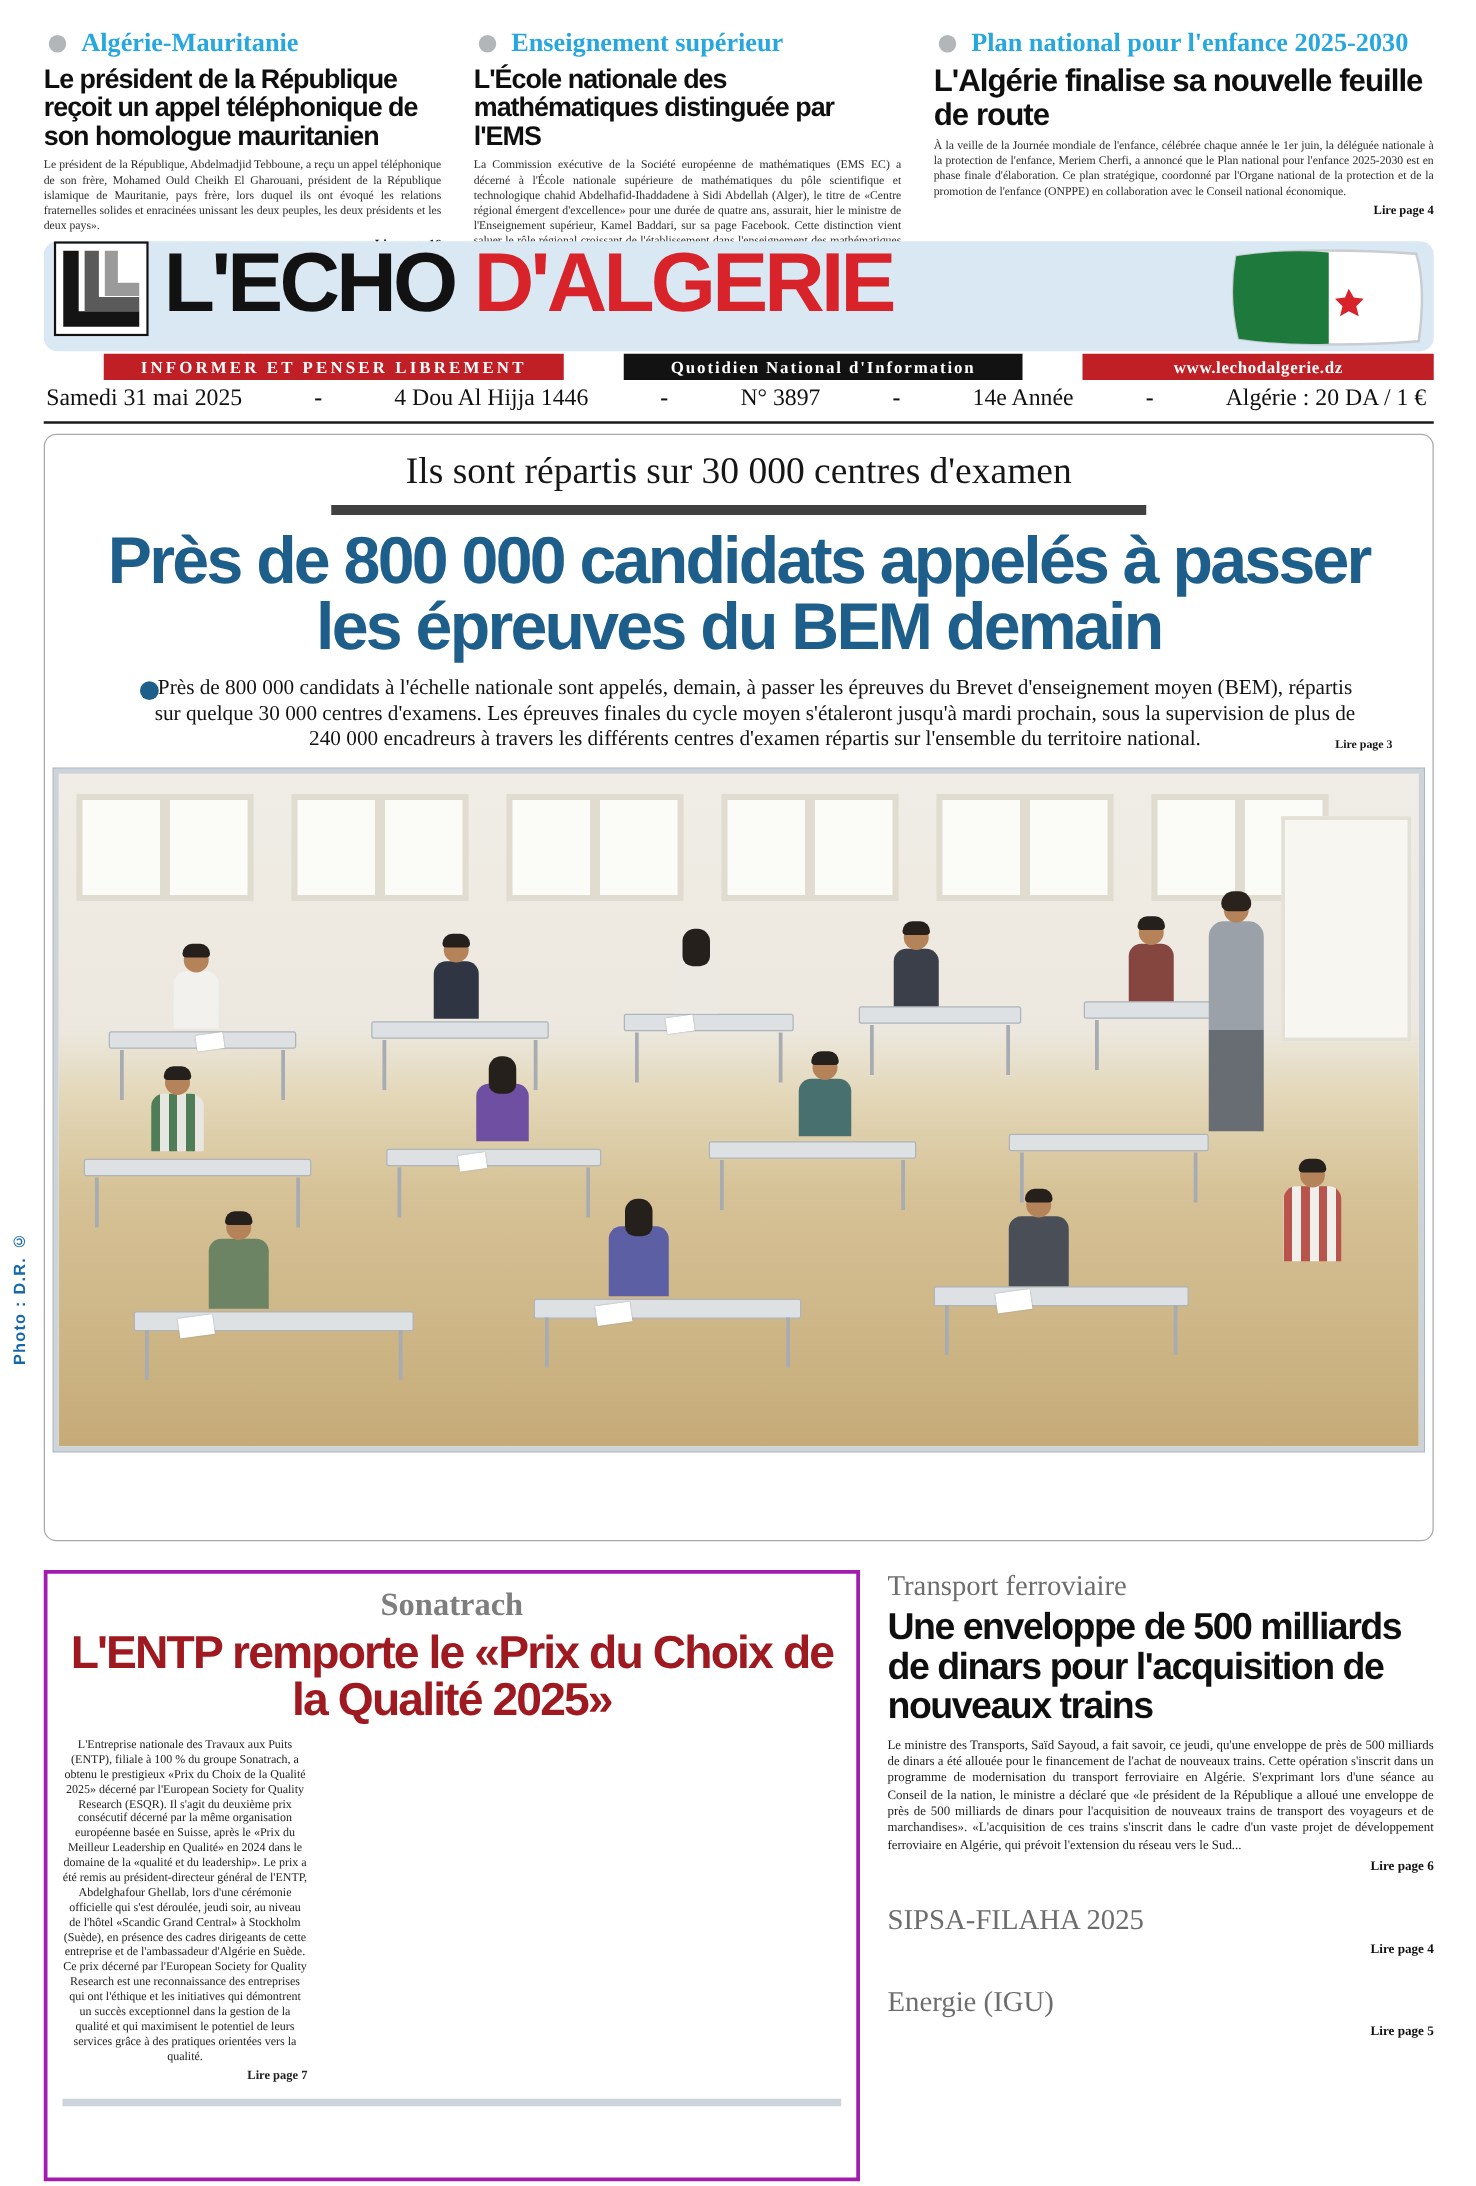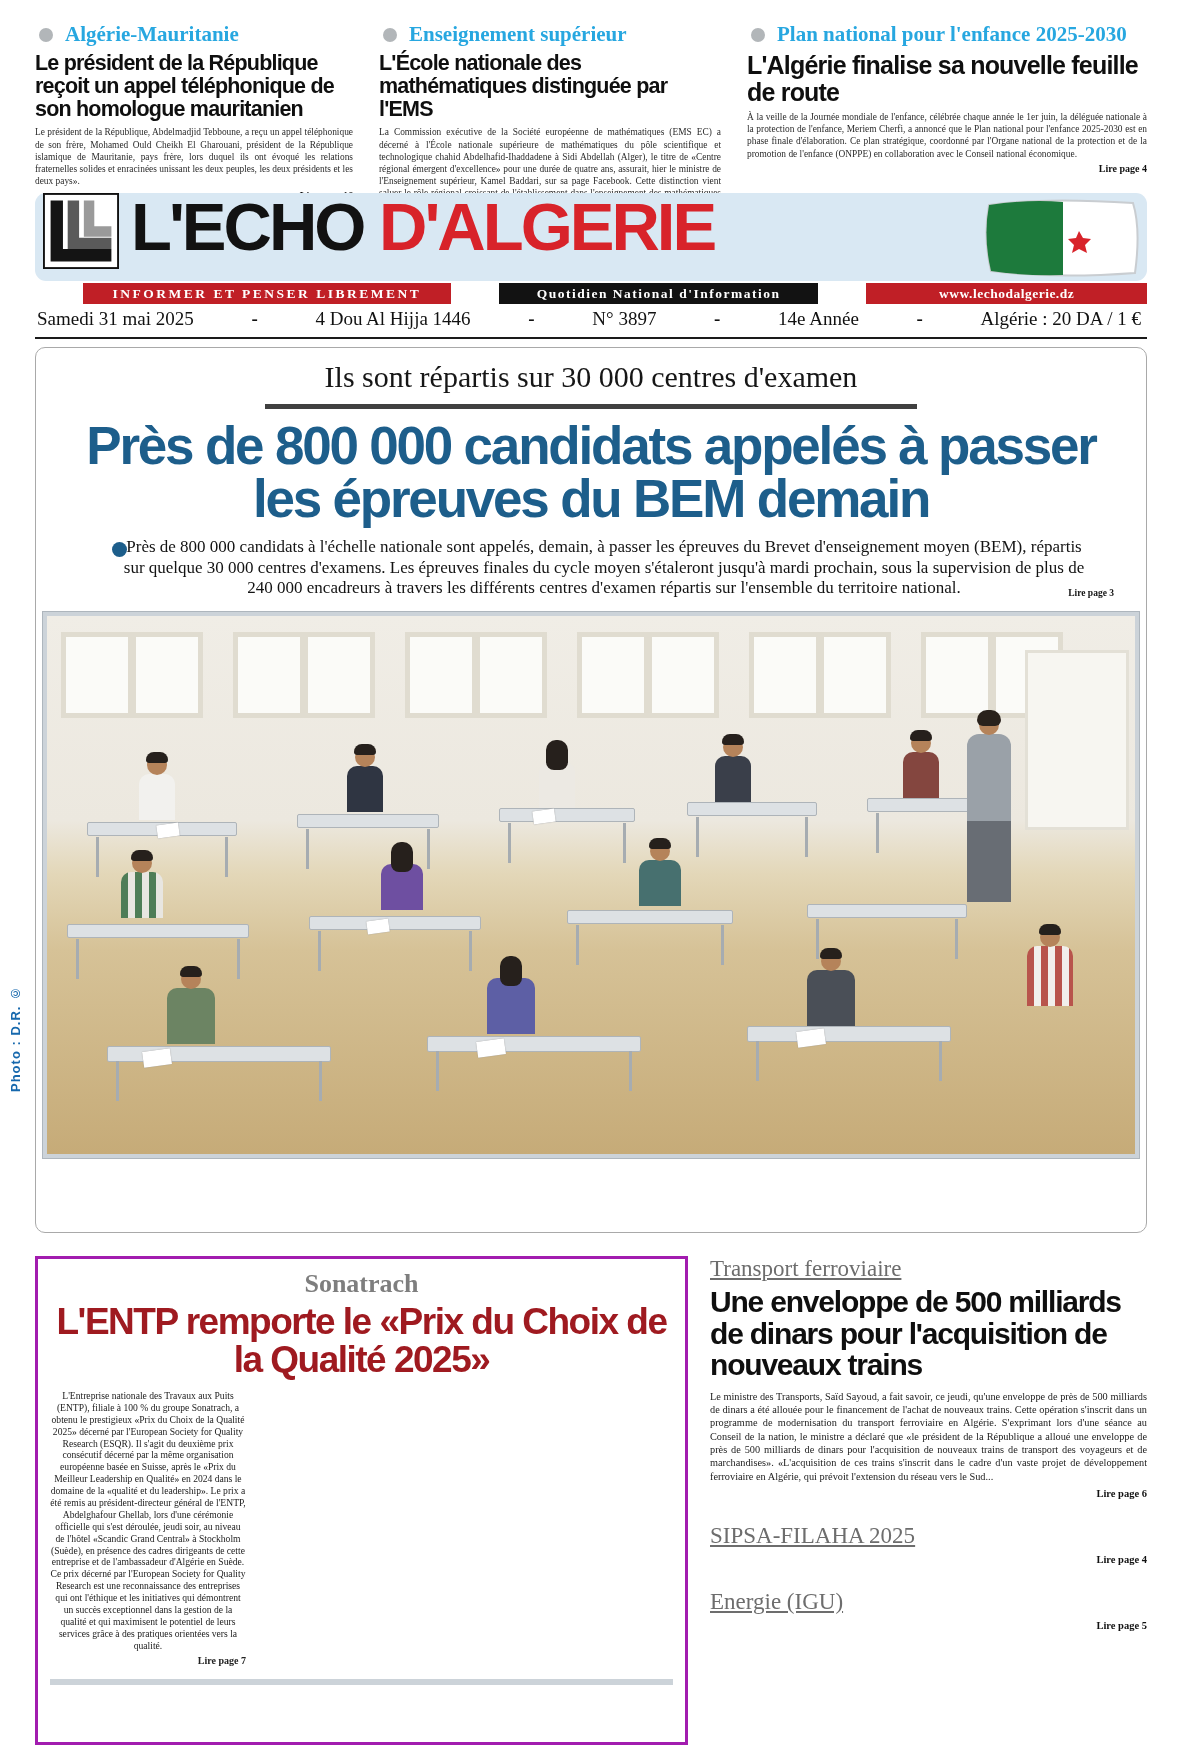--- a/index.html
+++ b/index.html
@@ -32,21 +32,21 @@
   .bar-black { width:33%; background:#121212; letter-spacing:1.5px; }
   .bar-red2 { width:29%; background:#c01f26; letter-spacing:0.5px; }
 
   
   .dateline { position:absolute; top:308px; left:35px; right:34px; display:flex; justify-content:space-between; align-items:baseline; font-size:19px; border-bottom:2px solid #1a1a1a; padding:0 6px 7px 2px; }
   .dl-sep { font-weight:bold; }
 
   
   .lead-box { position:absolute; top:347px; left:35px; right:34px; height:886px; border:1.5px solid #a9a9a9; border-radius:10px; background:#fff; overflow:hidden; }
   .overline-wrap { text-align:center; margin-top:12px; }
-  .overline { display:inline-block; font-size:30px; color:#161616; border-bottom:5px solid #404040; padding:0 60px 10px; }
+  .overline { display:inline-block; font-size:30px; color:#161616; border-bottom:8px solid #404040; padding:0 60px 10px; }
   .lead-headline { margin:10px auto 0; width:1060px; text-align:center; font-size:53px; line-height:1.0; letter-spacing:-2.2px; color:#1d5e8b; }
   .standfirst-wrap { position:relative; margin:12px 60px 0; padding-left:26px; text-align:center; font-size:17px; line-height:1.22; color:#131313; }
   .sf-bullet { position:absolute; left:16px; top:5px; width:15px; height:15px; border-radius:50%; background:#1d5e8b; }
   .sf-lire { position:absolute; right:-28px; bottom:0; font-size:9.5px; font-weight:bold; }
   .photo { position:relative; margin:13px auto 0; width:1096px; height:546px; border:4px solid #ccd3d9; outline:1px solid #aeb6bd; background:linear-gradient(180deg,#f0ede6 0%,#ece8df 38%,#e3d7b8 48%,#d6c297 62%,#c6ab78 100%); overflow:hidden; }
   .ph-win { position:absolute; top:16px; width:142px; height:86px; border:5px solid #e0dcd0; background:linear-gradient(90deg, rgba(0,0,0,0) 47%, #e0dcd0 47% 53%, rgba(0,0,0,0) 53%), #fbfbf8; }
   .ph-board { position:absolute; right:6px; top:34px; width:104px; height:180px; background:#f7f6f1; border:3px solid #e3e0d6; }
   .desk { position:absolute; height:14px; background:#dde1e4; border:1px solid #aeb4b9; border-radius:2px; }
   .desk::before, .desk::after { content:""; position:absolute; top:14px; width:3px; height:40px; background:#a6acb1; }
   .desk::before { left:8px; } .desk::after { right:8px; }
@@ -72,21 +72,21 @@
   .bk .l1 { font-size:8.5px; font-weight:bold; display:block; }
   .bk .l2 { font-size:8px; display:block; }
   .esqr { position:absolute; font-style:italic; font-weight:bold; font-family:"Liberation Sans", sans-serif; font-size:15px; color:#1b4f9c; border-bottom:3px solid #cf2c28; transform:skewX(-6deg); padding-bottom:1px; }
   .man { position:absolute; bottom:10px; width:54px; border-radius:12px 12px 0 0; }
   .man::before { content:""; position:absolute; top:-21px; left:50%; margin-left:-11px; width:22px; height:22px; border-radius:50%; background:#c08a5f; }
   .man::after { content:""; position:absolute; top:-25px; left:50%; margin-left:-12px; width:24px; height:12px; border-radius:10px 10px 4px 4px; background:#1d1a17; }
   .trophy { position:absolute; width:14px; height:18px; border-radius:2px 2px 9px 9px; background:#d9a93c; box-shadow:0 19px 0 -7px #b9882a; }
   .floor2 { position:absolute; left:0; right:0; bottom:0; height:12px; background:#c2cad1; }
 
   .right-col { flex:1; display:flex; flex-direction:column; }
-  .rc-kicker { font-size:23px; color:#6d6d6d;text-decoration:underline; }
+  .rc-kicker { font-size:23px; color:#6d6d6d; }
   .rc-headline { font-size:30px; line-height:1.05; letter-spacing:-1.2px; margin-top:4px; }
   .rc-body { font-size:10.3px; line-height:1.3; text-align:justify; color:#222; margin-top:9px; }
   .rc-lire { font-size:10.5px; font-weight:bold; text-align:right; margin-top:5px; }
   .rc-gap { height:24px; }
 </style>
 </head>
 <body>
 
 <div id="page">
 

